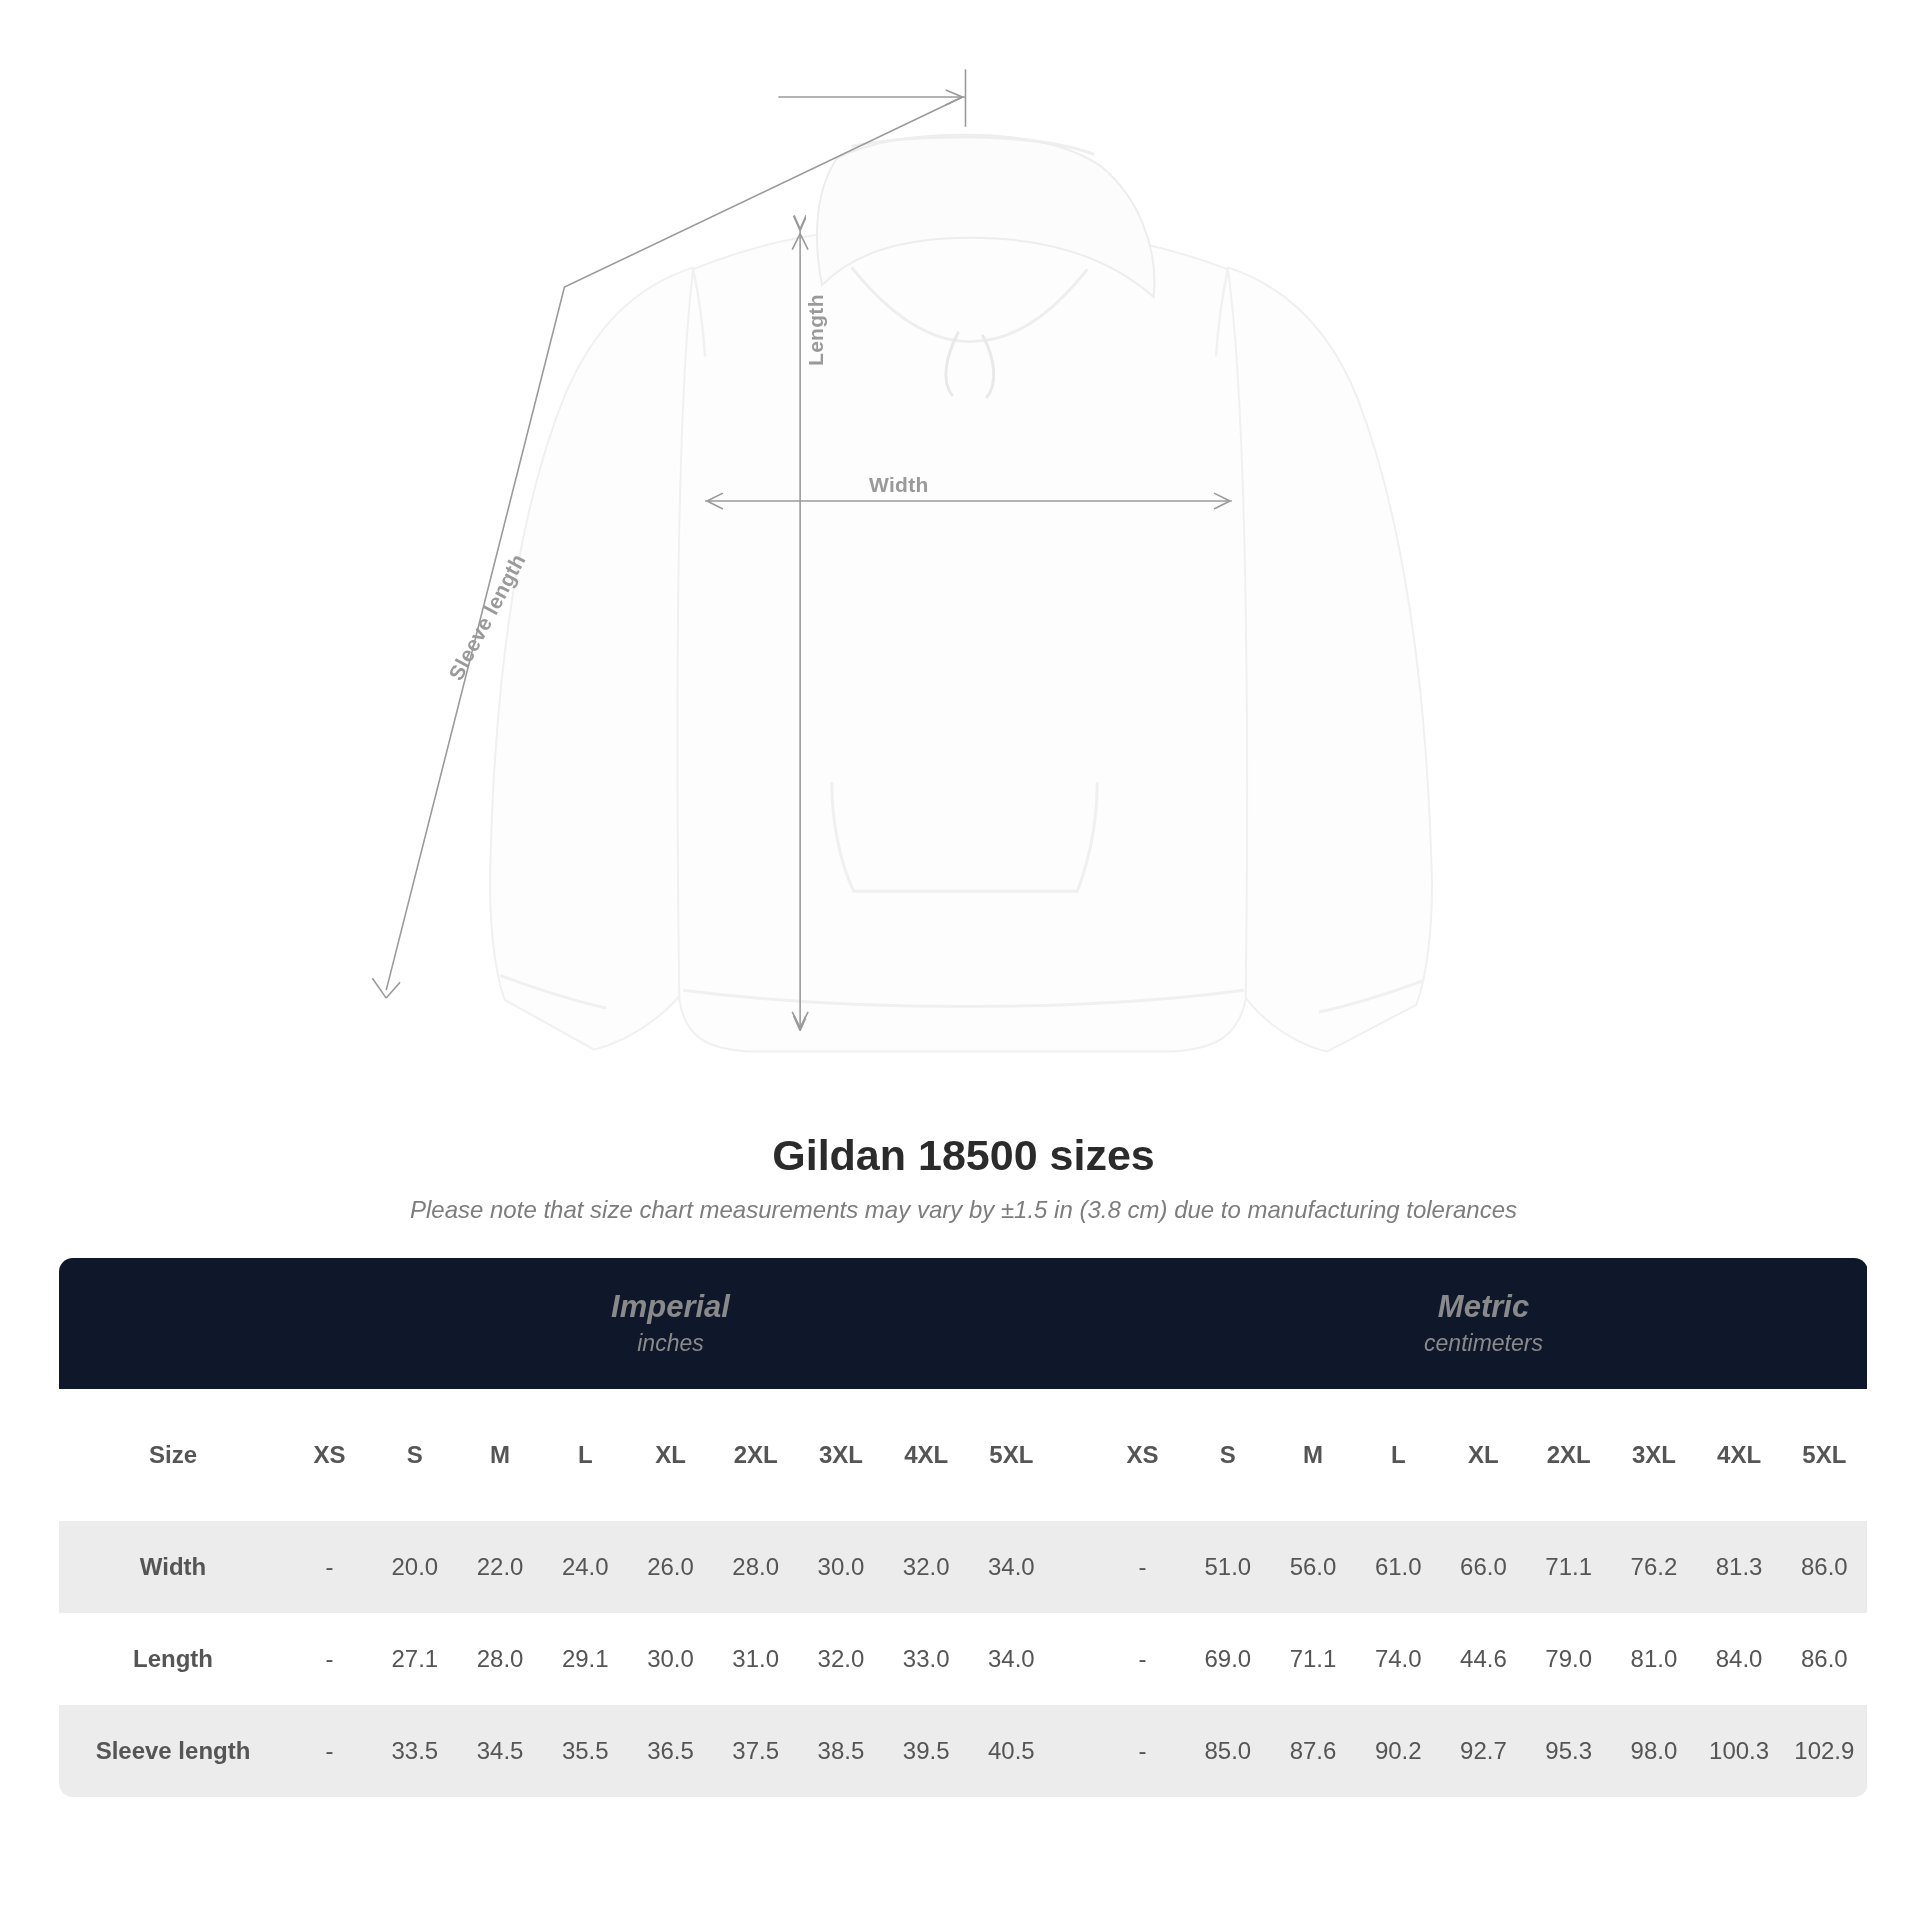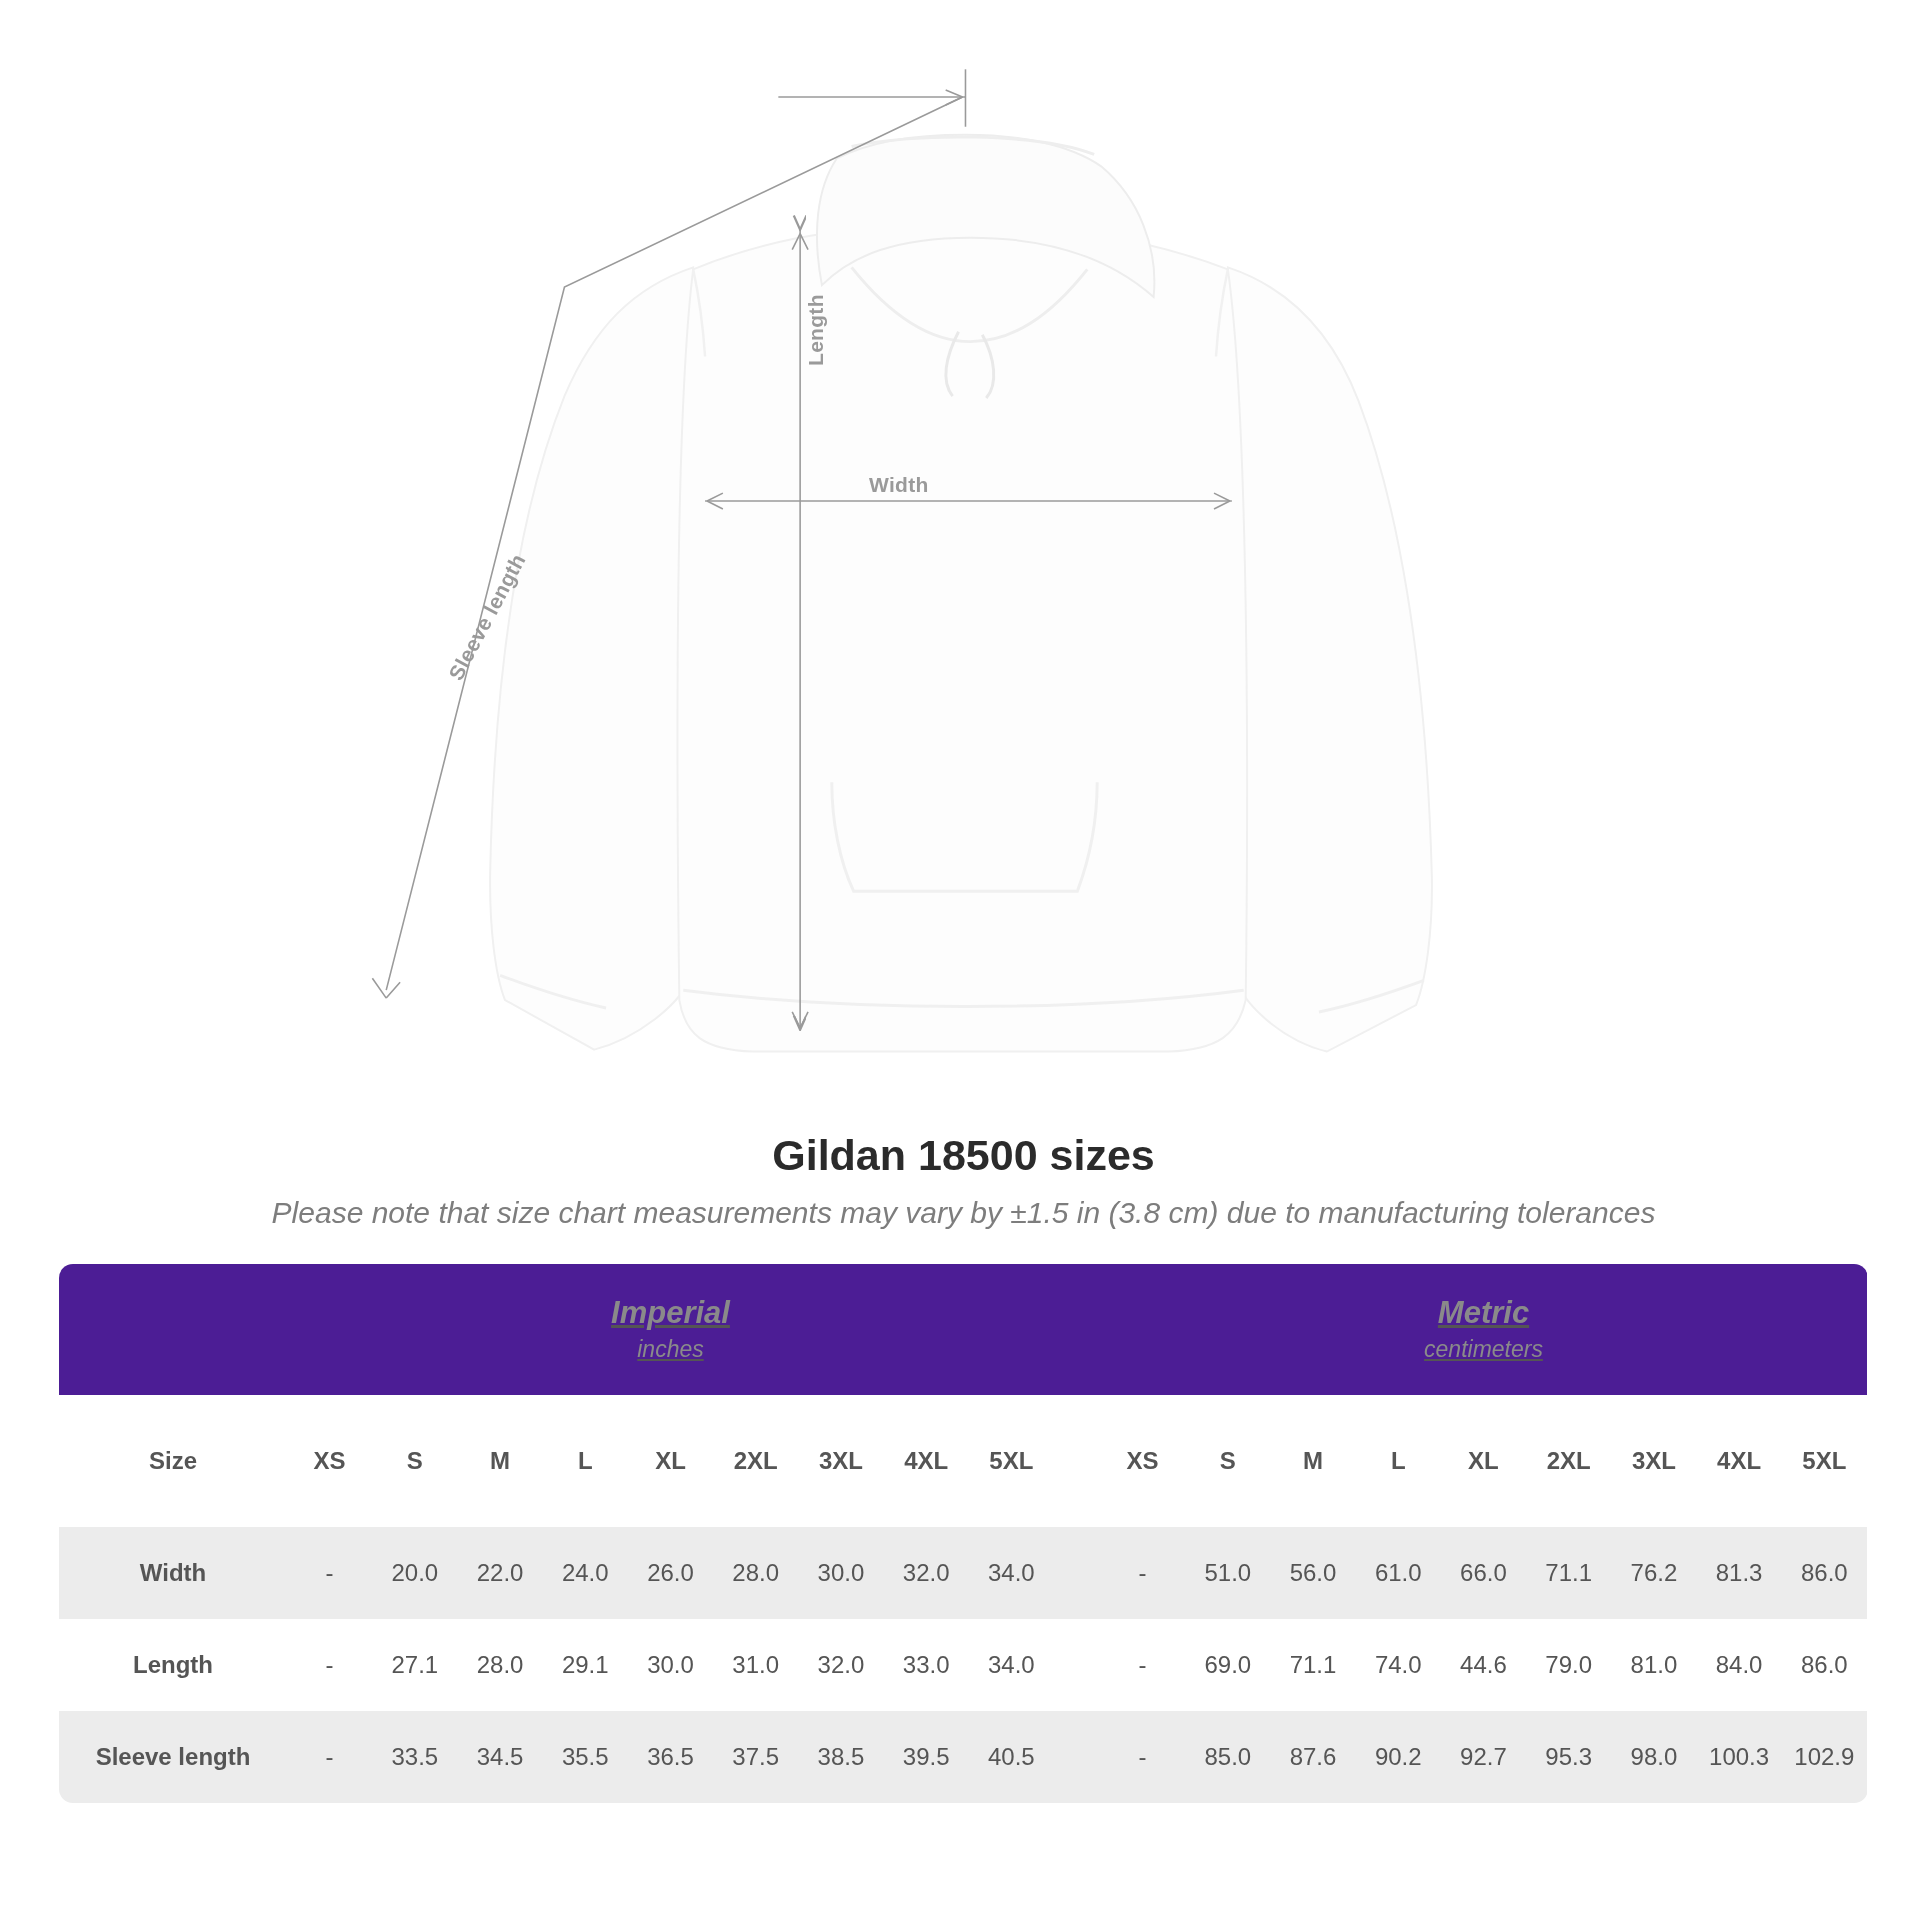--- a/index.html
+++ b/index.html
@@ -60,21 +60,21 @@
     text-align: center;
     margin-top: 22px;
   }
   .chart-title {
     font-size: 43px;
     font-weight: bold;
     color: #2b2b2b;
     margin: 0 0 16px 0;
   }
   .chart-note {
-    font-size: 30px;
+    font-size: 24px;
     font-style: italic;
     color: #7d7d7d;
     margin: 0;
   }
 
   
   .table-wrap {
     margin: 34px 59px 0 59px;
     border-radius: 14px;
     overflow: hidden;
@@ -85,23 +85,22 @@
     table-layout: fixed;
   }
   table.size-table td, table.size-table th {
     text-align: center;
     vertical-align: middle;
     font-size: 24px;
     color: #555;
     border: none;
   }
   .unit-row td {
-    background: #4c1d95;
+    background: #0f172a;
     padding: 30px 0 30px 0;
-    text-decoration: underline;
   }
   .unit-name {
     font-size: 31px;
     font-style: italic;
     font-weight: bold;
     color: #8a8a8a;
     line-height: 1.25;
   }
   .unit-sub {
     font-size: 23px;

